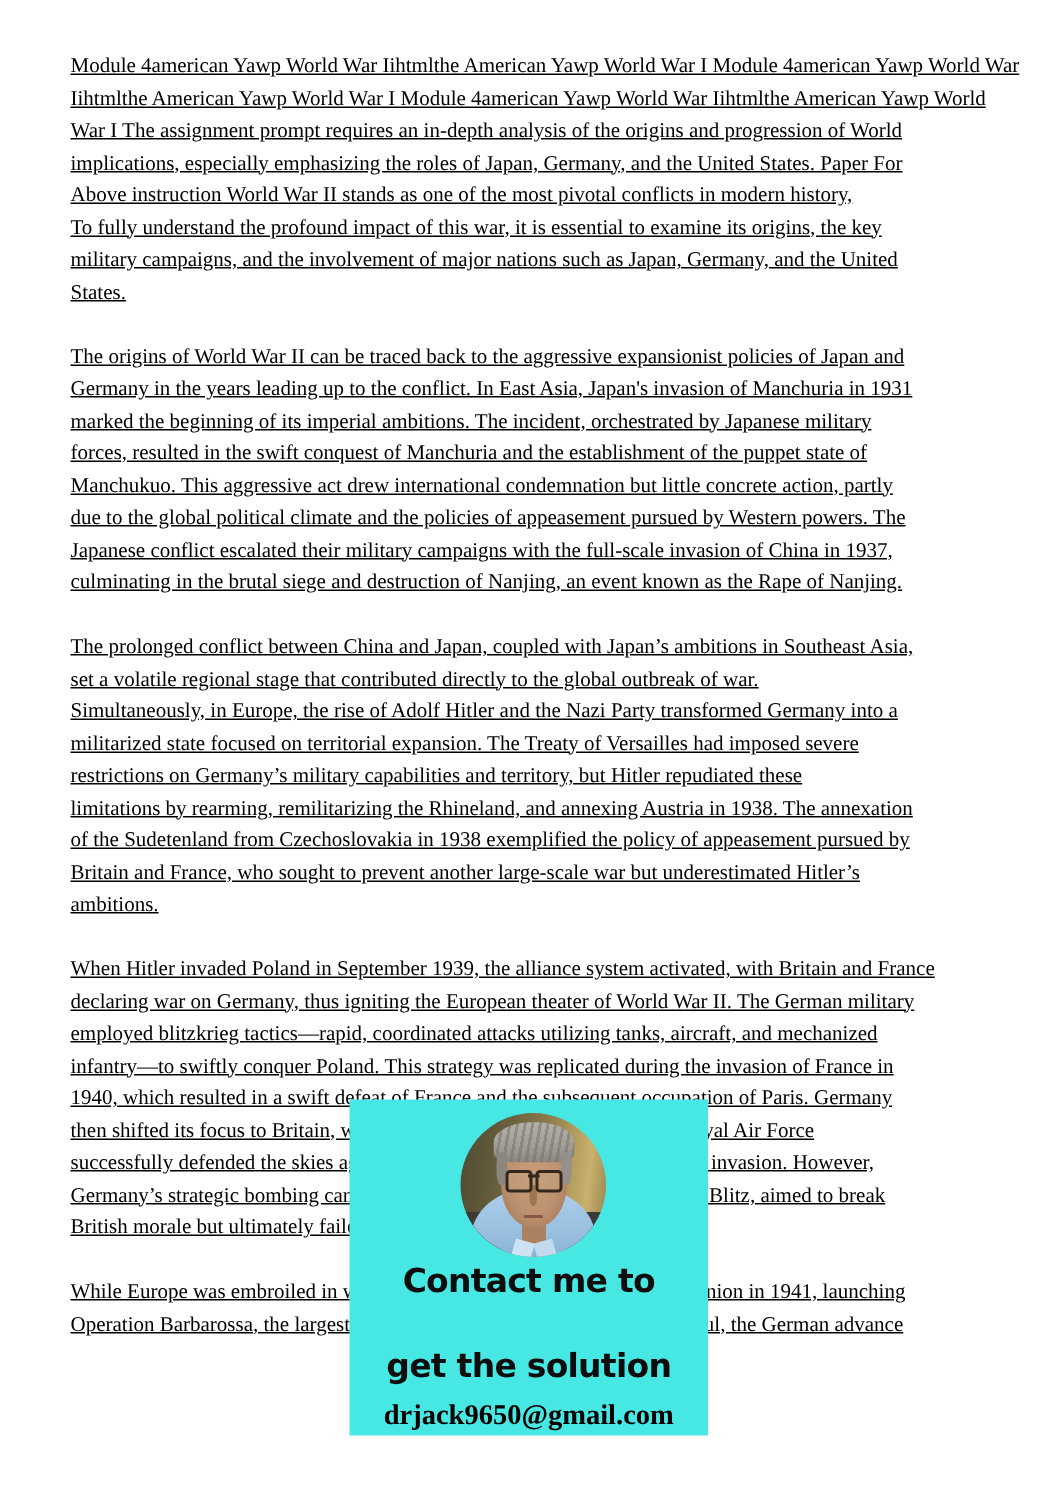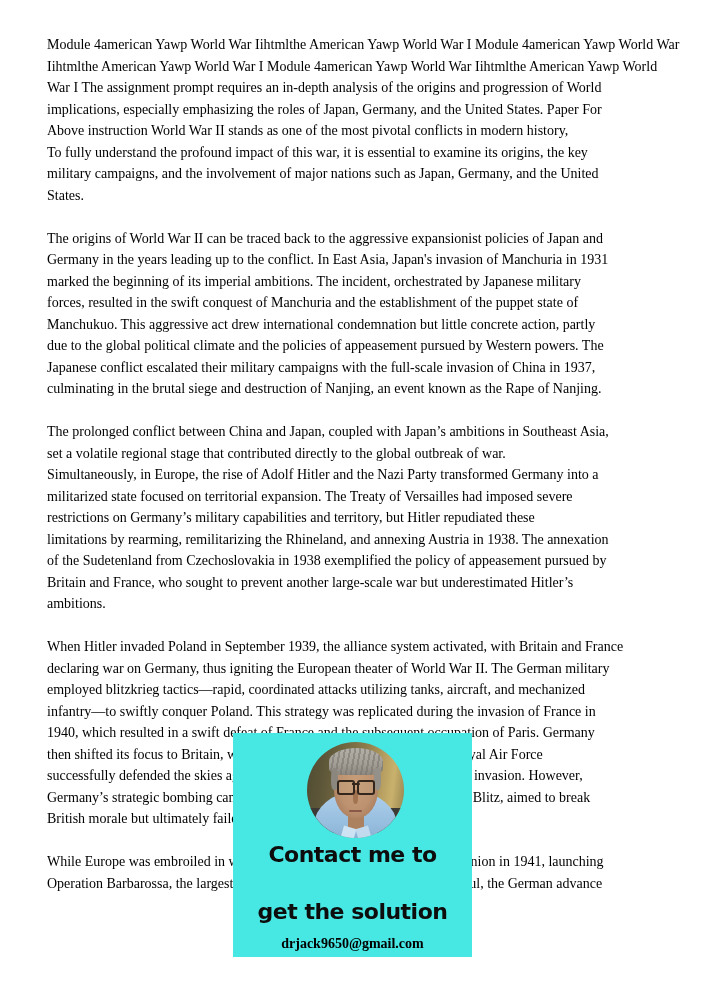--- a/index.html
+++ b/index.html
@@ -12,21 +12,21 @@
   }
   .doc {
     position: absolute;
     left: 47px; top: 34px;
     width: 655px;
     font-size: 14px;
     line-height: 21.5px;
     color: #000000;
   }
   .para { margin: 0 0 21.5px 0; }
-  .line { white-space: nowrap; }
+  .line { white-space: nowrap; text-decoration: underline; }
 
   
   .ad-card {
     position: absolute;
     left: 233px; top: 733px;
     width: 239px; height: 224px;
     background: #47e7e3;
     display: flex;
     flex-direction: column;
     align-items: center;
@@ -96,21 +96,21 @@
     line-height: 29px;
     letter-spacing: -0.5px;
     color: #0d0d0d;
     text-align: center;
     margin-top: 28px;
   }
   .cta-line1 { margin-top: 2px; }
   .email {
     font-family: "Liberation Serif", serif;
     font-weight: 700;
-    font-size: 14px;
+    font-size: 19px;
     line-height: 26px;
     color: #000000;
     margin-top: 5px;
     text-align: center;
   }
 </style>
 </head>
 <body style="background: rgb(255, 255, 255);">
 
 <div class="doc">

